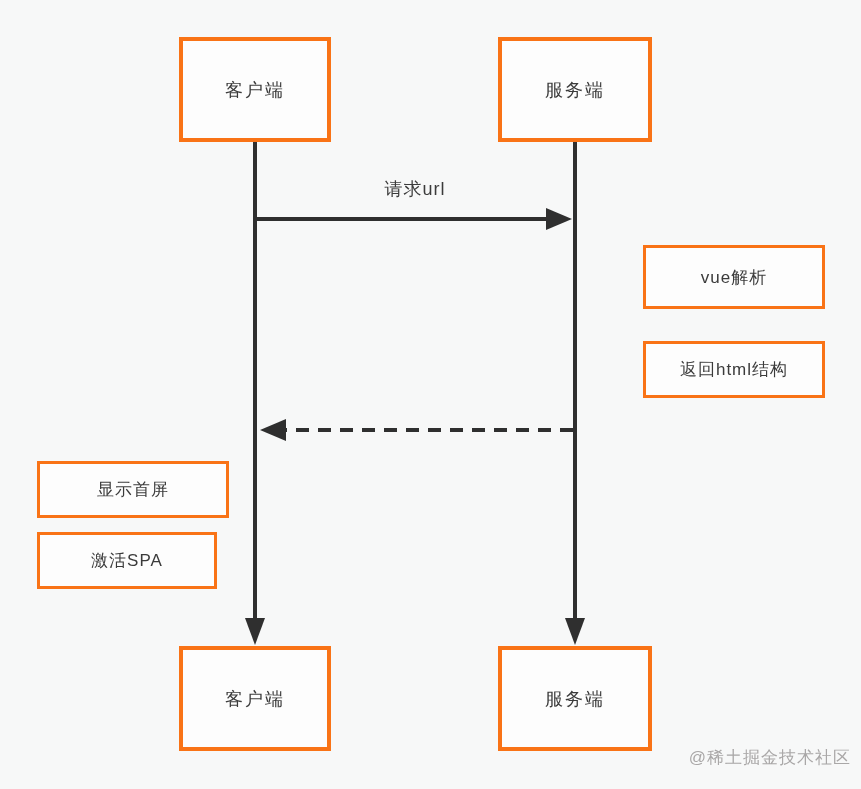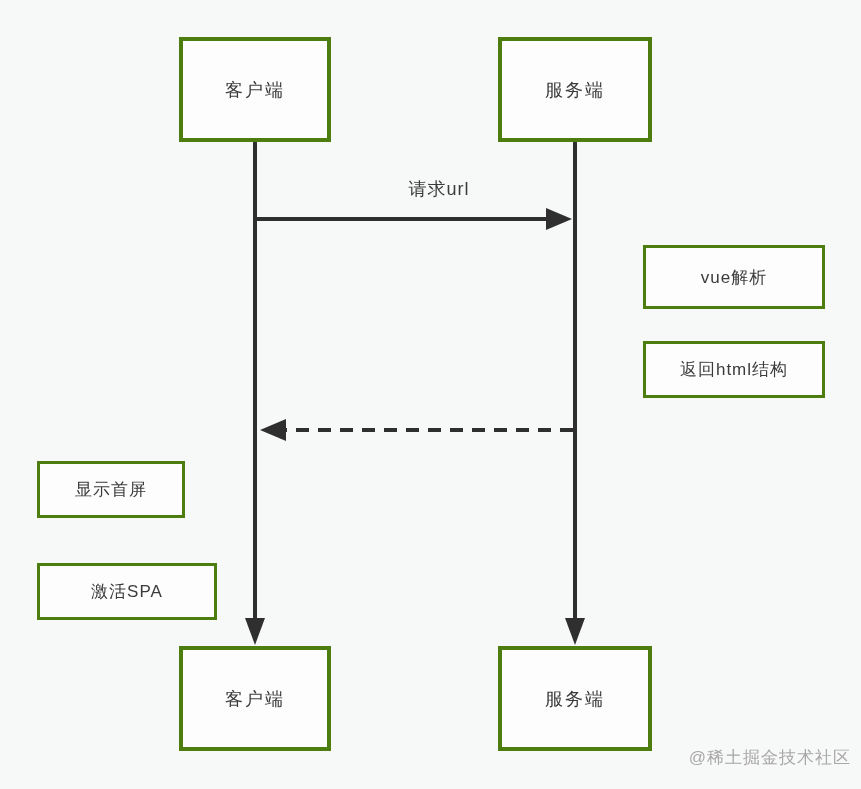--- a/index.html
+++ b/index.html
@@ -16,21 +16,21 @@
   .svg-layer {
     position: absolute;
     left: 0; top: 0;
     width: 861px; height: 789px;
   }
 
   .box {
     position: absolute;
     box-sizing: border-box;
     background: #fdfdfd;
-    border: 4px solid #4d7c0f;
+    border: 4px solid #f97316;
     display: flex;
     align-items: center;
     justify-content: center;
     font-size: 18px;
     color: #3b3b3b;
     letter-spacing: 2px;
   }
 
   .note {
     border-width: 3px;
@@ -40,33 +40,32 @@
 
   
   .actor-client-top    { left: 179px; top: 37px;  width: 152px; height: 105px; }
   .actor-server-top    { left: 498px; top: 37px;  width: 154px; height: 105px; }
   .actor-client-bottom { left: 179px; top: 646px; width: 152px; height: 105px; }
   .actor-server-bottom { left: 498px; top: 646px; width: 154px; height: 105px; }
 
   
   .note-vue-parse      { left: 643px; top: 245px; width: 182px; height: 64px; }
   .note-return-struct  { left: 643px; top: 341px; width: 182px; height: 57px; }
-  .note-first-screen   { left: 37px;  top: 461px; width: 148px; height: 57px; }
-  .note-activate-spa   { left: 37px;  top: 563px; width: 180px; height: 57px; }
+  .note-first-screen   { left: 37px;  top: 461px; width: 192px; height: 57px; }
+  .note-activate-spa   { left: 37px;  top: 532px; width: 180px; height: 57px; }
 
   
   .msg-label {
     position: absolute;
     left: 257px;
     width: 316px;
     text-align: center;
     font-size: 18px;
     color: #3b3b3b;
     letter-spacing: 1px;
-    margin-left: 24px;
   }
   .msg-request  { top: 177px; }
   .msg-response { top: 392px; }
 
   .watermark {
     position: absolute;
     top: 746px;
     right: 10px;
     font-size: 17px;
     color: #a9a7a7;

